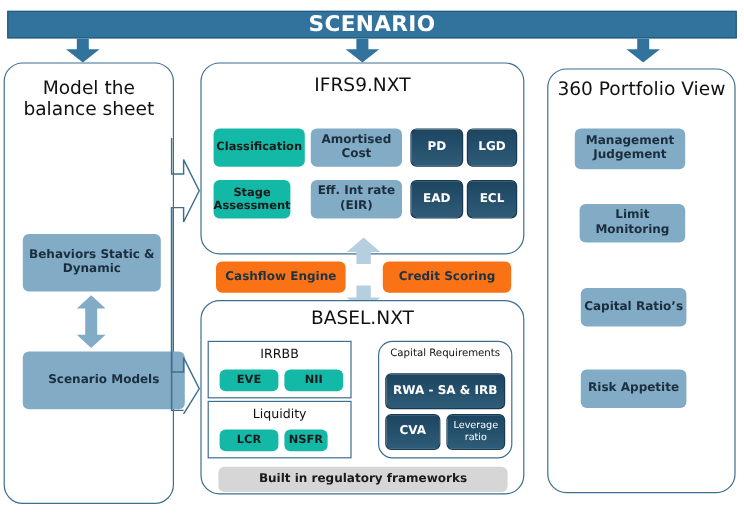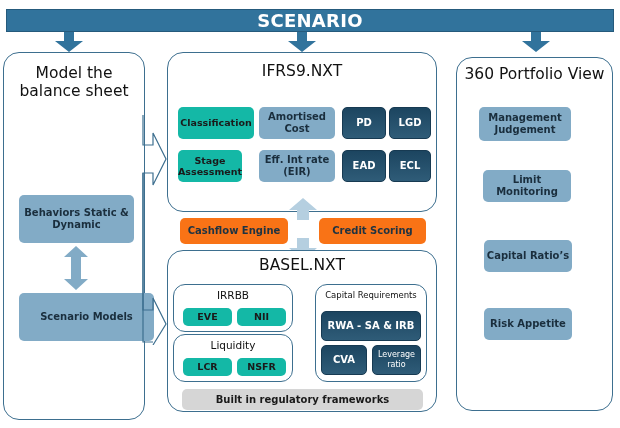--- a/index.html
+++ b/index.html
@@ -10,21 +10,21 @@
     color: #fff; font-weight: bold; font-size: 18px; display: flex; align-items: center; justify-content: center; letter-spacing: 0.3px; }
   .down-arrow { width: 28px; height: 20px; }
   .panel { border: 1.5px solid #3d6f8f; border-radius: 16px; background: #fff; }
   .ptitle { position: absolute; left: 0; right: 0; text-align: center; font-size: 15.5px; color: #111; line-height: 1.15; }
   .box { position: absolute; display: flex; align-items: center; justify-content: center; text-align: center;
     border-radius: 5px; font-weight: bold; line-height: 1.2; }
   .mid { background: #82abc6; color: #1a2e3d; font-size: 10px; }
   .light { background: #14b8a6; color: #1a1a1a; font-size: 9.5px; }
   .dark { background: linear-gradient(#1c4560, #2f5c78); color: #fff; font-size: 10px; border: 1px solid #173a52; }
   .pale { background: #f97316; color: #1e3342; font-size: 10px; }
-  .sub { position: absolute; border: 1.5px solid #3d6f8f; border-radius: 12px; background: #fff; }
+  .sub { position: absolute; border: 1.5px solid #3d6f8f; border-radius: 0; background: #fff; }
   .sublabel { position: absolute; left: 0; right: 0; text-align: center; font-size: 10.5px; color: #111; }
   .grey { background: #d6d6d6; color: #1a1a1a; font-size: 10px; }
 </style>
 </head>
 <body>
 
 <div class="abs banner">
   <span>SCENARIO</span>
 </div>
 
@@ -76,21 +76,21 @@
 
   <div class="sub" style="left:5px;top:33px;width:120px;height:48px">
     <div class="sublabel" style="top:4px">IRRBB</div>
     <div class="box light" style="left:9px;top:23px;width:49px;height:18px">EVE</div>
     <div class="box light" style="left:63px;top:23px;width:49px;height:18px">NII</div>
   </div>
 
   <div class="sub" style="left:5px;top:83px;width:120px;height:48px">
     <div class="sublabel" style="top:4px">Liquidity</div>
     <div class="box light" style="left:9px;top:23px;width:49px;height:18px">LCR</div>
-    <div class="box light" style="left:63px;top:23px;width:49px;height:18px">NSFR</div>
+    <div class="box light" style="left:63px;top:23px;width:36px;height:18px">NSFR</div>
   </div>
 
   <div class="sub" style="left:147px;top:33px;width:112px;height:98px;border-radius:12px">
     <div class="sublabel" style="top:5px;font-size:8.5px">Capital Requirements</div>
     <div class="box dark" style="left:5px;top:26px;width:100px;height:30px">RWA - SA &amp; IRB</div>
     <div class="box dark" style="left:5px;top:60px;width:46px;height:30px">CVA</div>
     <div class="box dark" style="left:56px;top:60px;width:49px;height:30px;font-size:8px;font-weight:normal">Leverage ratio</div>
   </div>
 
   <div class="box grey" style="left:14px;top:138px;width:241px;height:21px">Built in regulatory frameworks</div>

